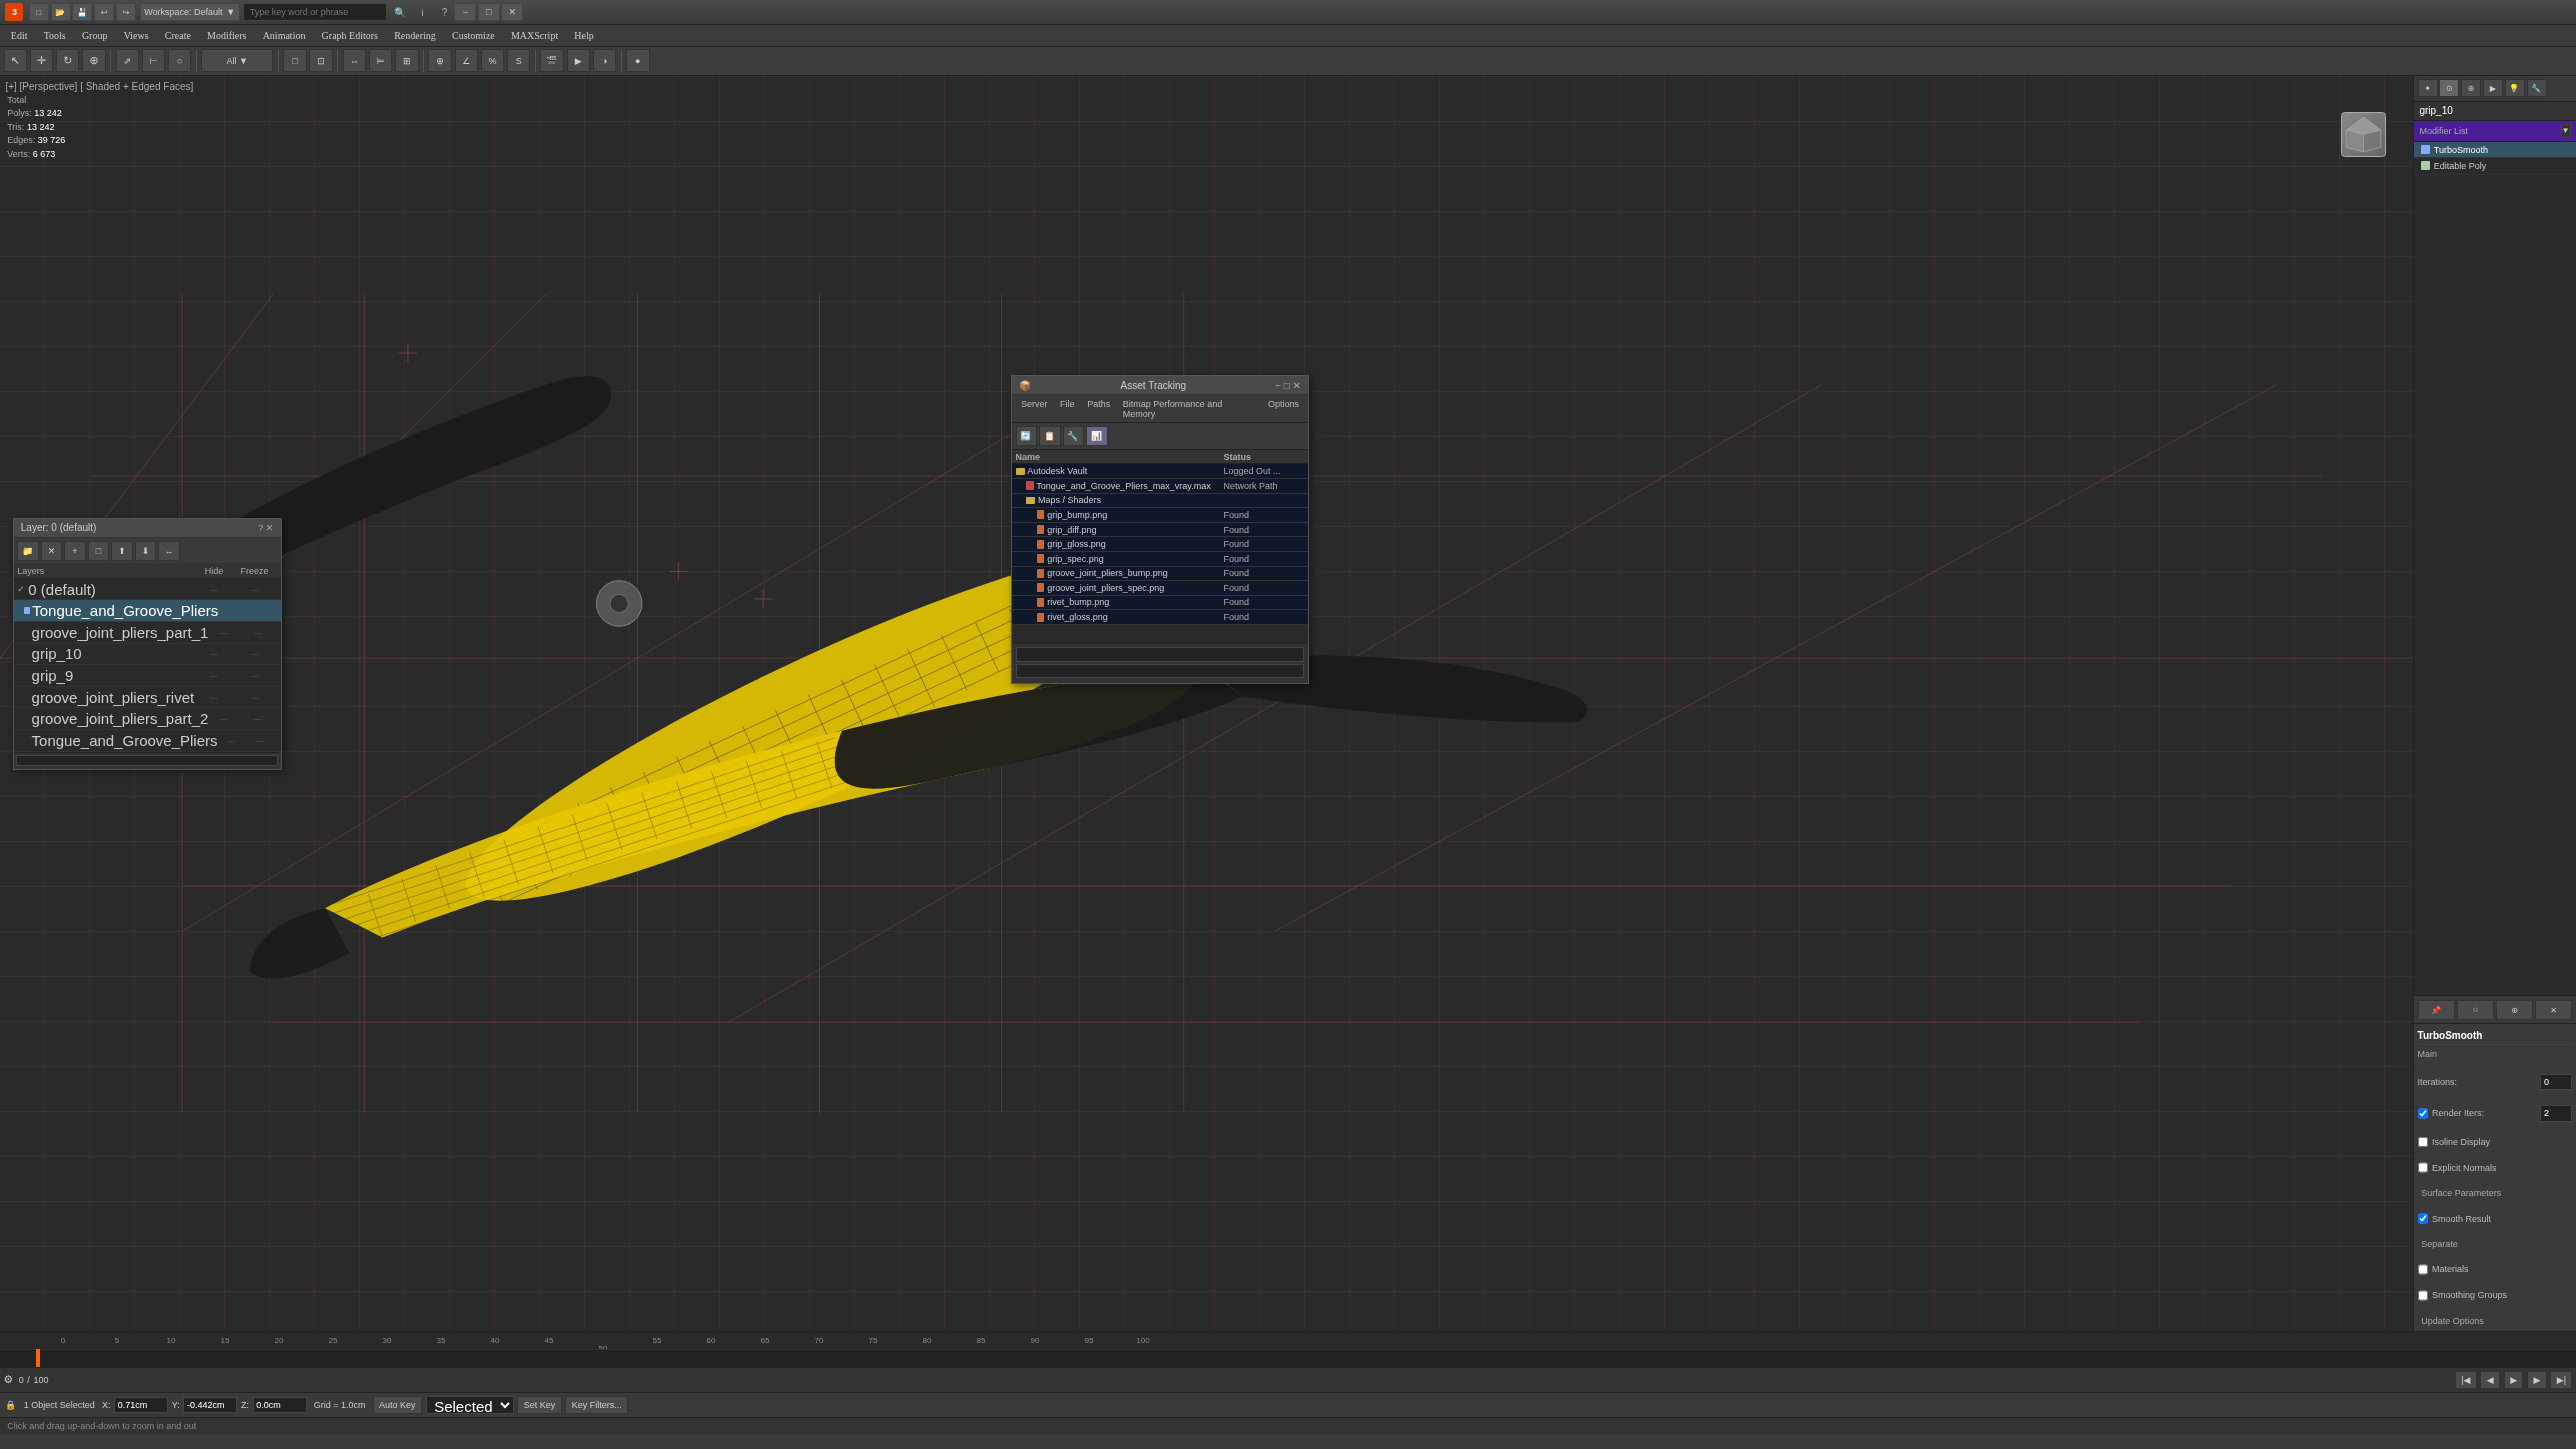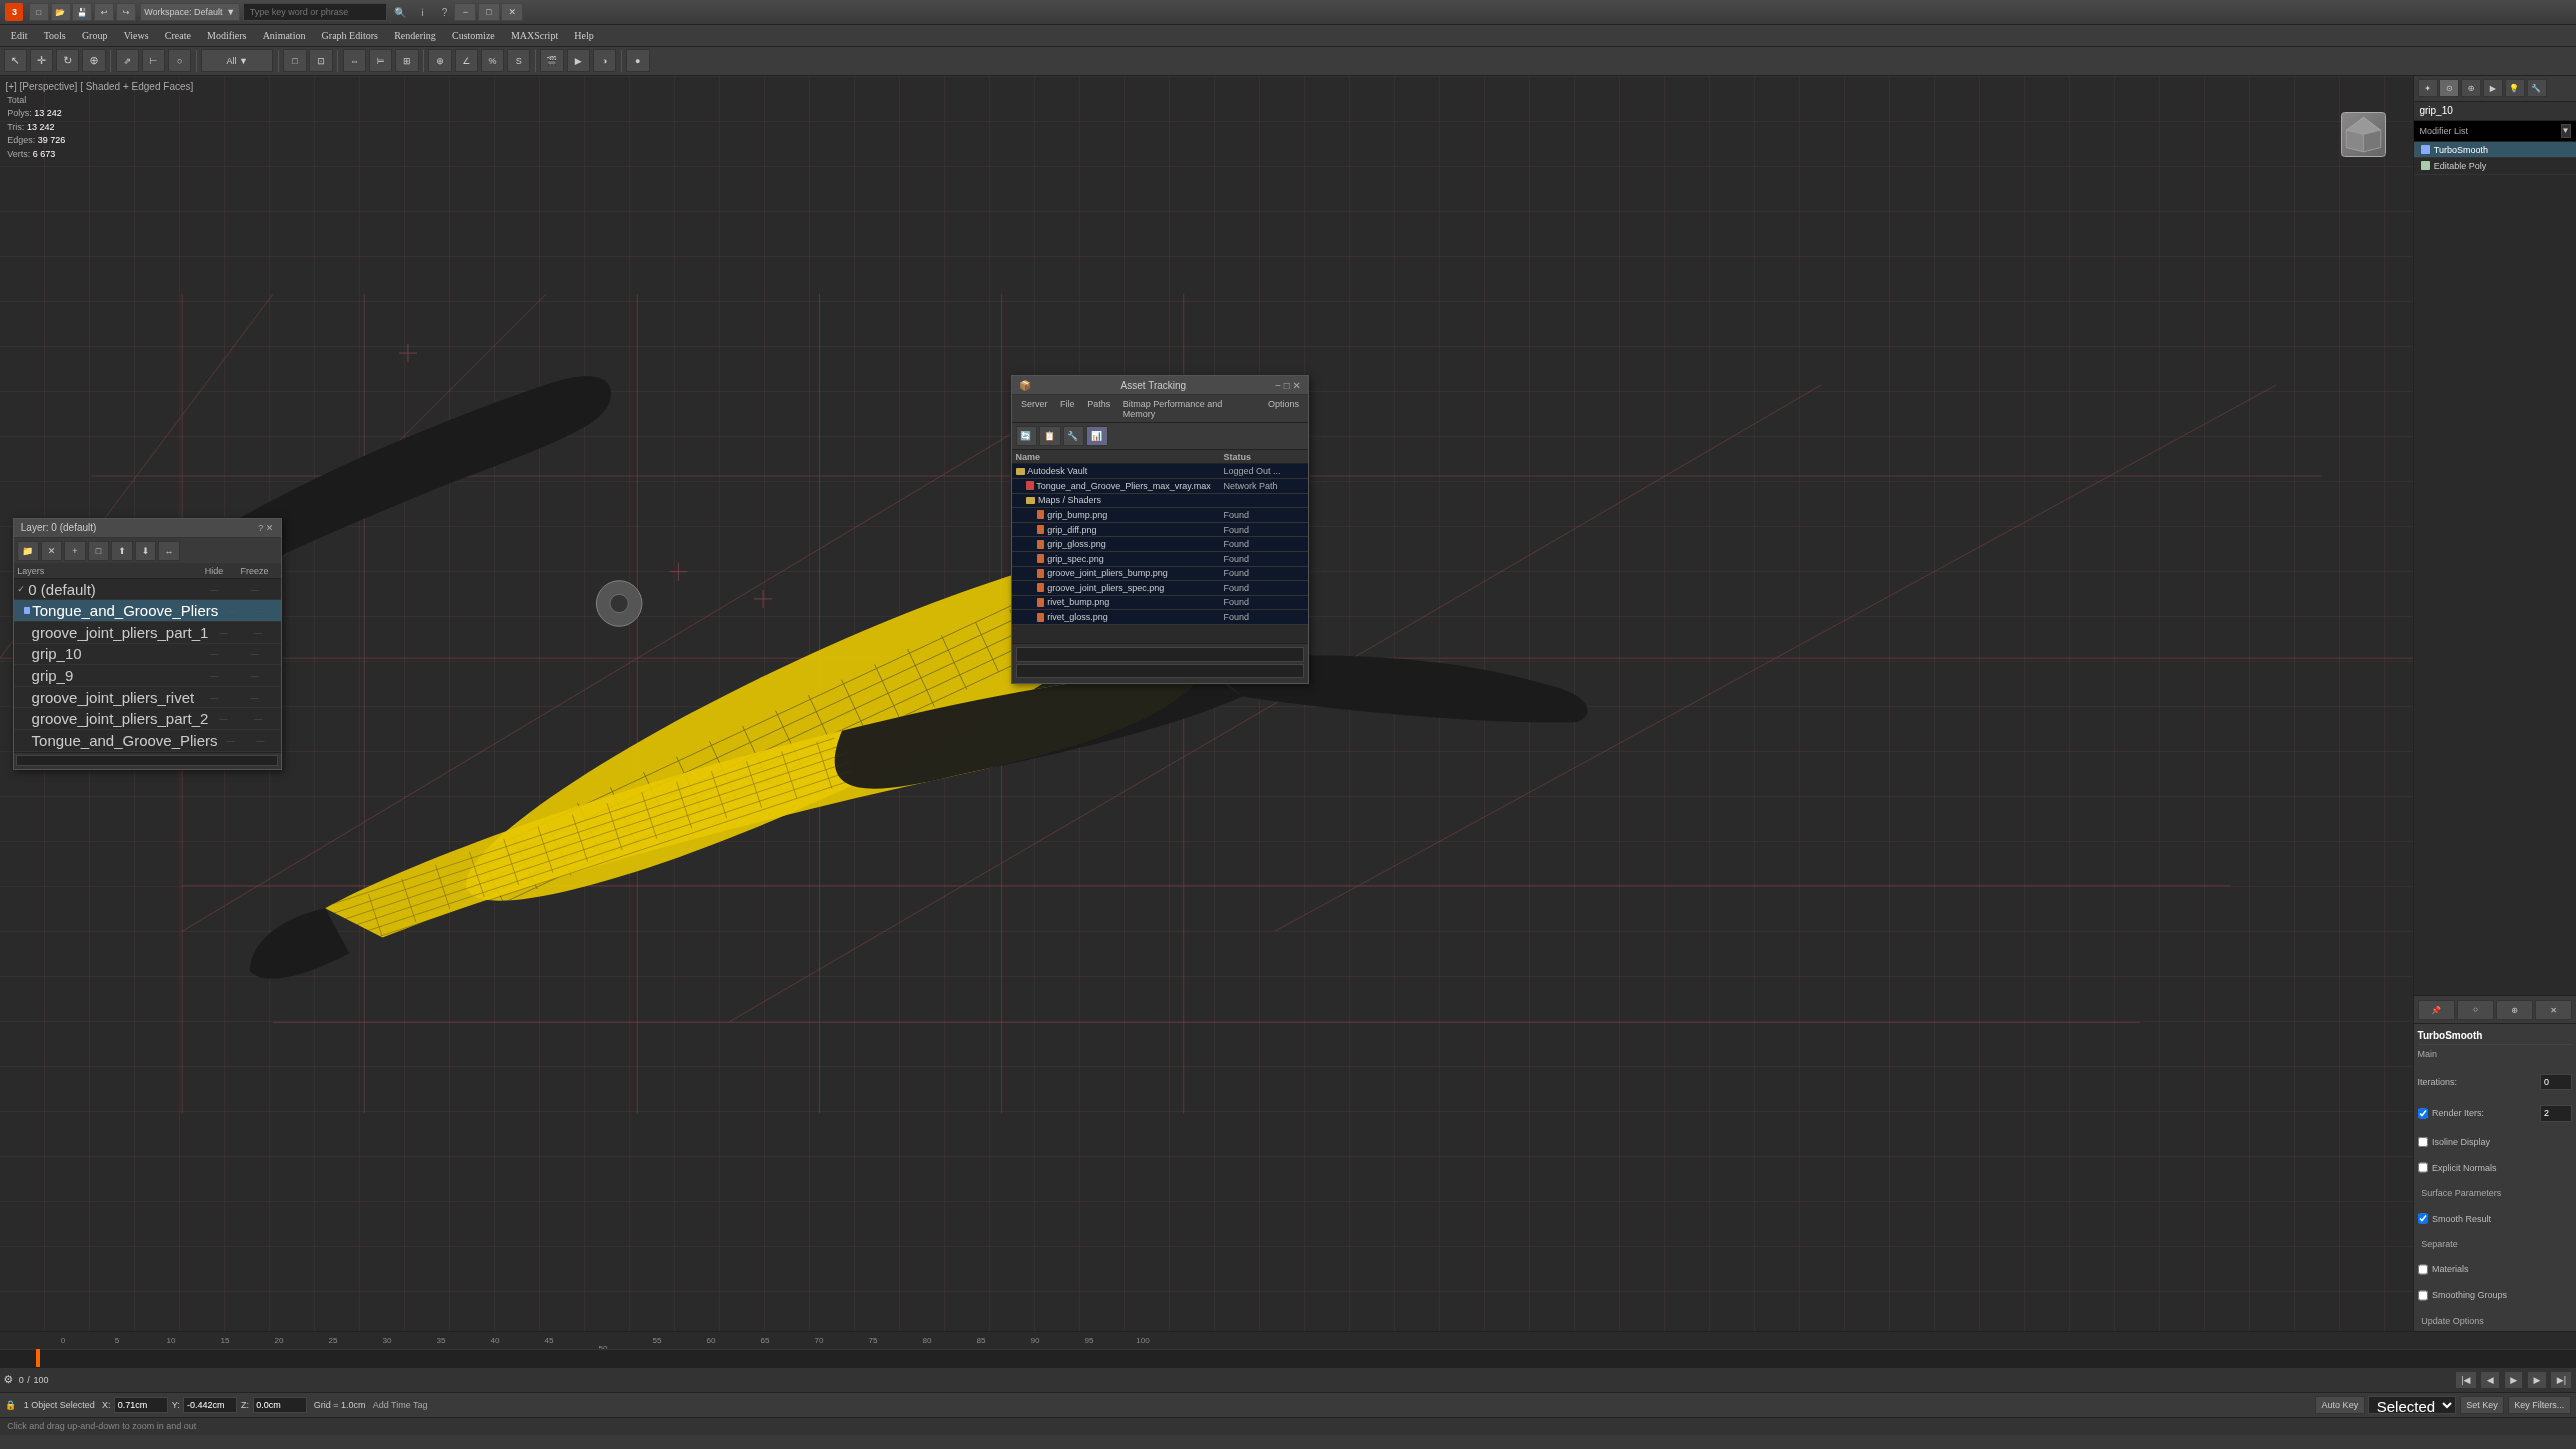--- a/index.html
+++ b/index.html
@@ -185,21 +185,21 @@
       padding: 3.6px 5.4px;
       font-size: 10px;
       color: #fff;
       background: #333;
       border-bottom: 0.9px solid #222;
     }
     #modifier-label {
       padding: 2.7px 5.4px;
       font-size: 9px;
       color: #aaa;
-      background: #000000;
+      background: #4c1d95;
       border-bottom: 0.9px solid #222;
       display: flex; justify-content: space-between; align-items: center;
     }
     #modifier-list {
       flex: 1;
       background: #2a2a2a;
       overflow-y: auto;
     }
     .modifier-item {
       padding: 2.7px 7.2px;
@@ -1041,25 +1041,20 @@
     <span>Y:</span>
     <input class="status-input" value="-0.442cm" style="">
     <span>Z:</span>
     <input class="status-input" value="0.0cm" style="">
   </div>
 
   <div class="status-section">
     <span>Grid = 1.0cm</span>
   </div>
 
-  <div class="status-section" style="flex:1;">
-    <span style="cursor:pointer; color:#aaa;">
-      <span>Add Time Tag</span>
-    </span>
-  </div>
 
   <div class="status-section">
     <button class="status-btn">Auto Key</button>
     <select class="status-dropdown">
       <option>Selected</option>
     </select>
     <button class="status-btn">Set Key</button>
     <button class="status-btn">Key Filters...</button>
   </div>
 </div>

